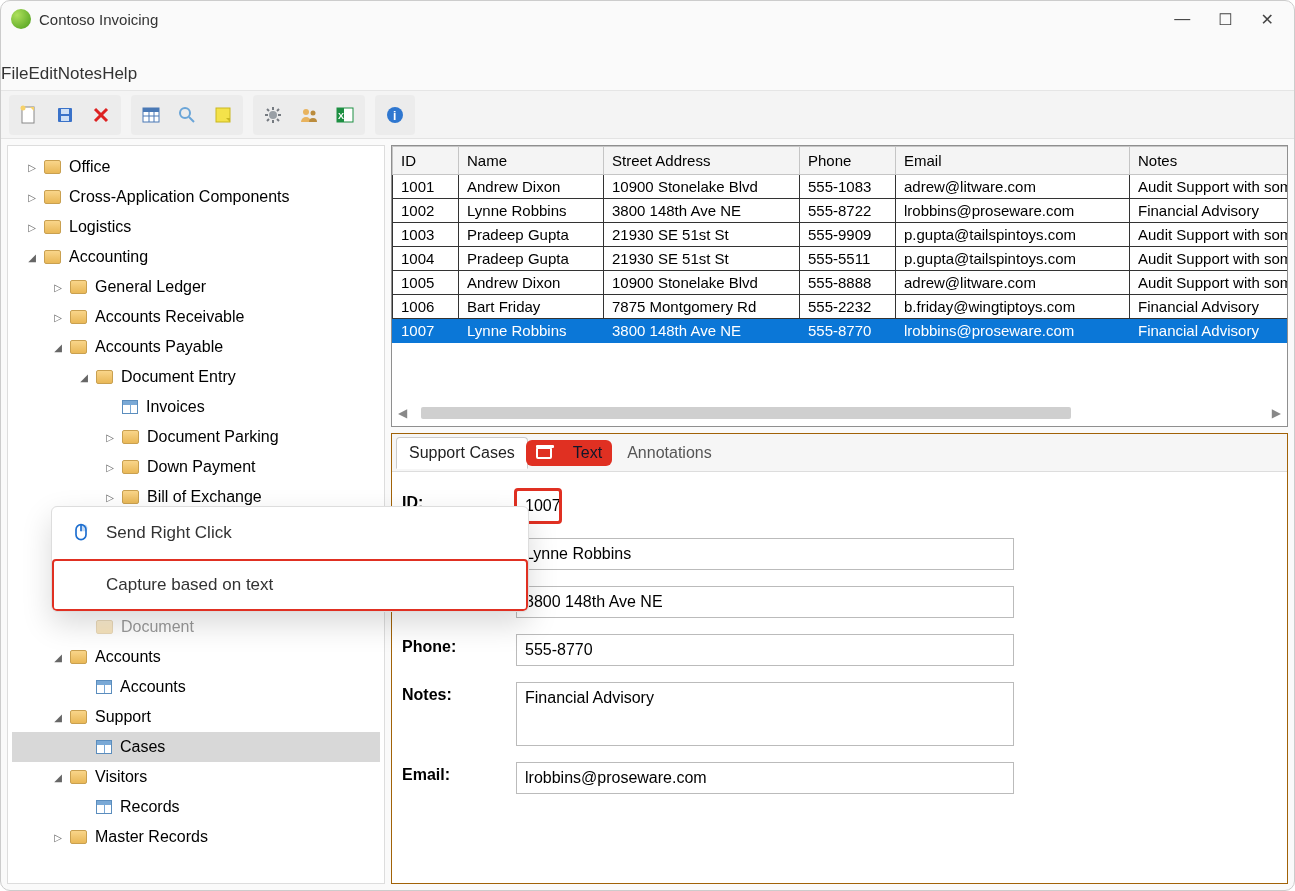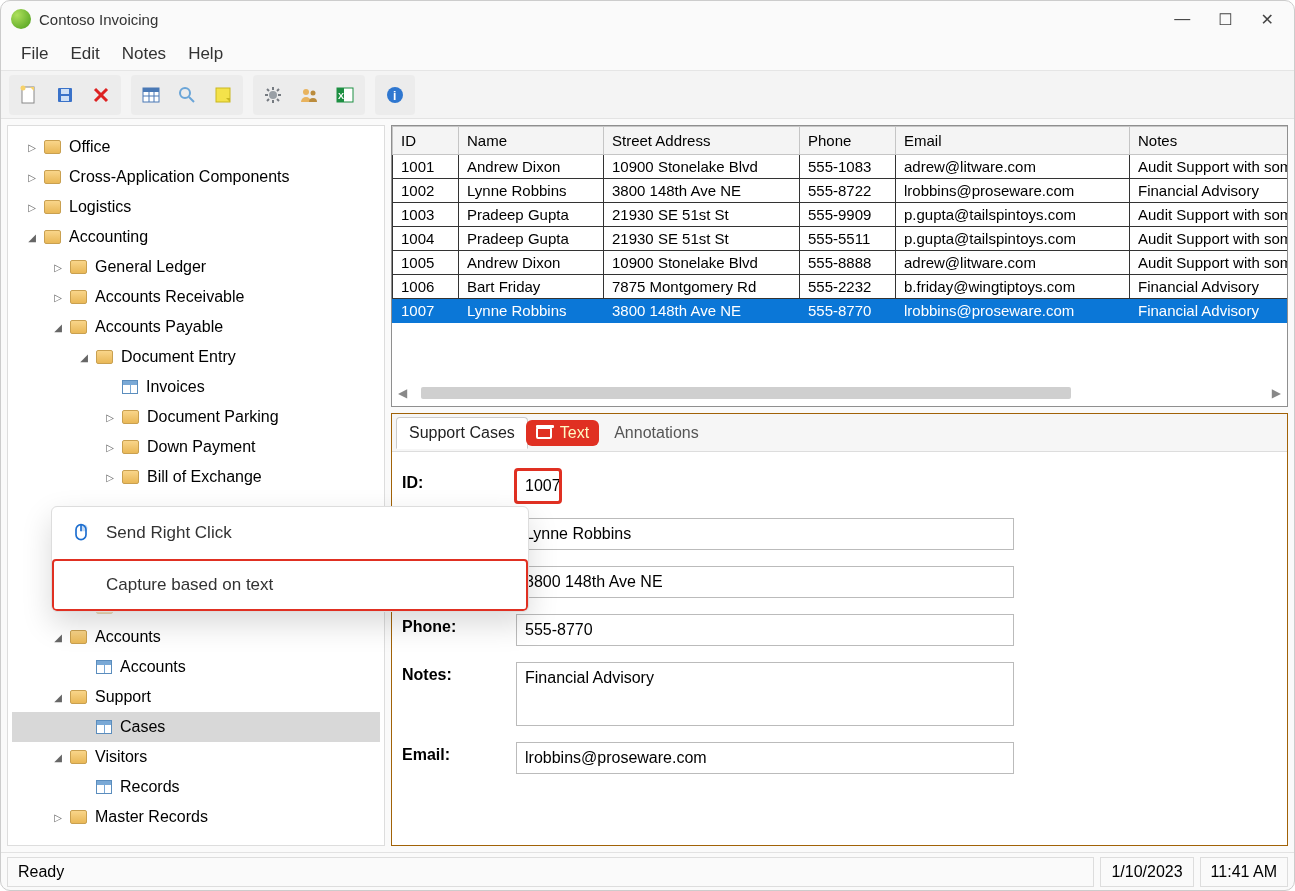--- a/index.html
+++ b/index.html
@@ -2,21 +2,21 @@
 <html><head>
 <meta charset="utf-8">
 <style>
 * { box-sizing: border-box; margin: 0; padding: 0; }
 body { font-family: "Segoe UI", Tahoma, sans-serif; font-size: 14px; background: #fff; color: #000; }
 .window { width: 1295px; height: 891px; border: 1px solid #ccc; border-radius: 10px; display: flex; flex-direction: column; background: #fafafa; position: relative; overflow: hidden; }
 .titlebar { display: flex; align-items: center; height: 36px; padding: 0 10px; font-size: 15px; color: #333; }
 .titlebar .app-icon { width: 20px; height: 20px; border-radius: 50%; background: radial-gradient(circle at 30% 30%, #aee05c, #4a9c1a); margin-right: 8px; }
 .win-controls { margin-left: auto; display: flex; gap: 28px; padding-right: 10px; }
 .win-btn { font-size: 16px; color: #444; cursor: pointer; }
-.menubar { display: flex; gap: 22px; height: 34px; padding-left: 20px; align-items: center; font-size: 17px; color: #333; border-bottom: 1px solid #e5e5e5; }
+.menubar { display: flex; height: 34px; padding-left: 0; align-items: center; font-size: 17px; color: #333; border-bottom: 1px solid #e5e5e5; margin-top: 20px; }
 .menubar span { cursor: pointer; }
 .toolbar { display: flex; align-items: center; height: 48px; padding-left: 8px; gap: 0; border-bottom: 1px solid #e3e3e3; background: #f4f4f4; }
 .tool-group { display: flex; gap: 4px; background: #ececec; border-radius: 4px; padding: 4px; margin-right: 10px; }
 .tool-btn { width: 32px; height: 32px; display: flex; align-items: center; justify-content: center; cursor: pointer; border-radius: 3px; }
 .ico { width: 20px; height: 20px; display: inline-block; }
 .content { display: flex; flex: 1; min-height: 0; padding: 6px; gap: 6px; }
 .sidebar { width: 378px; border: 1px solid #ddd; background: #fff; display: flex; flex-direction: column; position: relative; }
 .tree { flex: 1; overflow-y: auto; font-size: 16px; padding: 6px 4px; }
 .tree-row { display: flex; align-items: center; height: 30px; cursor: pointer; white-space: nowrap; }
 .tree-row .expander { display: inline-flex; width: 16px; justify-content: center; font-size: 10px; color: #666; margin-right: 4px; }
@@ -37,21 +37,21 @@
 .grid-table td.idc { text-align: left; }
 .grid-table tr.sel td { background: #0b77d7; color: #fff; border-color: #0b77d7; }
 .grid-hscroll { position: absolute; bottom: 4px; left: 6px; right: 6px; height: 18px; display: flex; align-items: center; }
 .grid-hscroll .thumb { margin-left: 14px; height: 12px; background: #cfcfcf; border-radius: 2px; width: 650px; }
 .grid-hscroll .arrow { color: #888; font-size: 12px; }
 .grid-hscroll .arrow.r { margin-left: auto; }
 .detail { border: 1px solid #a16207; background: #fff; flex: 1; display: flex; flex-direction: column; }
 .tabs { display: flex; align-items: center; height: 38px; background: #f6f6f6; border-bottom: 1px solid #ddd; padding-left: 4px; gap: 2px; }
 .tab { padding: 6px 12px; border: 1px solid transparent; border-radius: 4px 4px 0 0; color: #555; font-size: 16px; cursor: pointer; }
 .tab.active { background: #fff; border-color: #ccc; border-bottom-color: #fff; color: #222; font-weight: 500; }
-.badge { display: inline-flex; align-items: center; gap: 8px; background: #e03022; color: #fef9c3; border-radius: 6px; padding: 4px 10px; font-size: 16px; margin-left: -4px; }
+.badge { display: inline-flex; align-items: center; gap: 21px; background: #e03022; color: #0f172a; border-radius: 6px; padding: 4px 10px; font-size: 16px; margin-left: -4px; }
 .badge .bico { width: 16px; height: 12px; border: 2px solid #fff; border-radius: 2px; position: relative; }
 .badge .bico:before { content: ""; position: absolute; left: -2px; top: -4px; width: 18px; height: 3px; background: #fff; border-radius: 1px; }
 .form { padding: 6px 10px 10px 10px; }
 .form-row { display: flex; align-items: flex-start; margin: 12px 0 16px; }
 .form-row label { width: 100px; text-align: left; font-weight: 600; font-size: 16px; margin-right: 14px; padding-top: 4px; }
 .form-row .field { border: 1px solid #bbb; padding: 6px 8px; font-size: 16px; width: 498px; background: #fff; }
 .form-row .id-field { width: 44px; text-align: left; }
 .form-row.hl .id-field { outline: 3px solid #e03022; outline-offset: -1px; border-radius: 2px; }
 .form-row textarea.field { height: 64px; resize: none; font-family: inherit; }
 .context-menu { position: absolute; left: 50px; top: 505px; width: 478px; background: #fff; border: 1px solid #ddd; box-shadow: 0 12px 30px rgba(0,0,0,0.15); border-radius: 6px; overflow: hidden; z-index: 20; }
@@ -416,18 +416,13 @@
           </svg>
         </span>
       <span>Send Right Click</span>
     </div>
     <div class="cm-item hl">
       <span class="cm-icon"></span>
       <span>Capture based on text</span>
     </div>
   </div>
 
-  <div class="statusbar">
-    <div class="s-cell s-ready">Ready</div>
-    <div class="s-cell">1/10/2023</div>
-    <div class="s-cell">11:41 AM</div>
-  </div>
 </div>
 
 </body></html>

